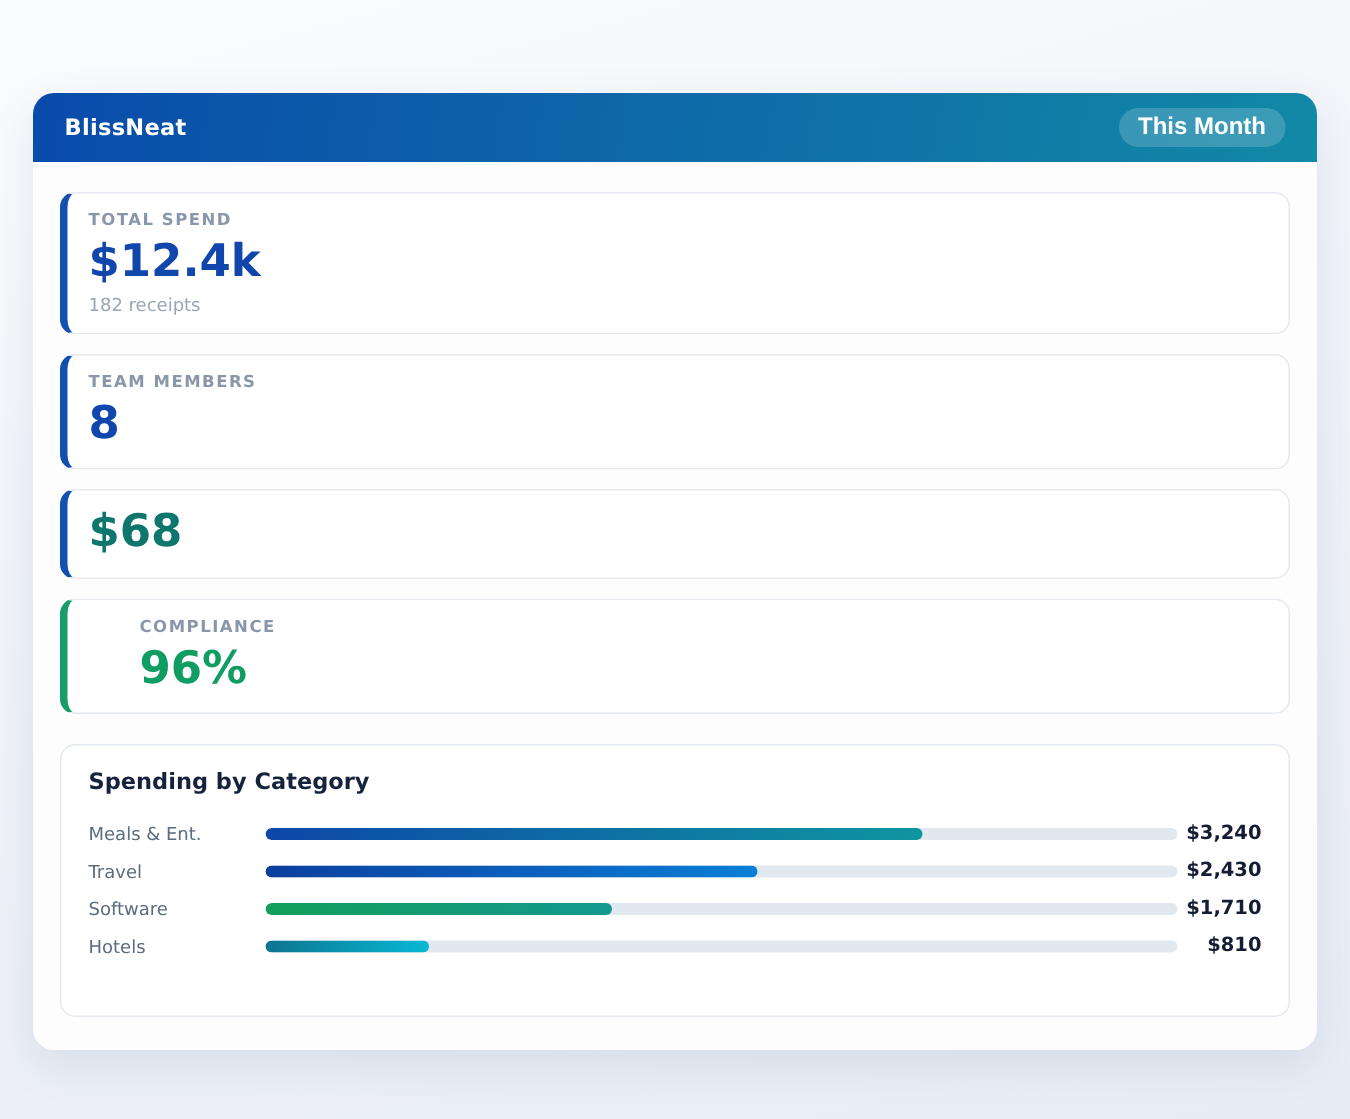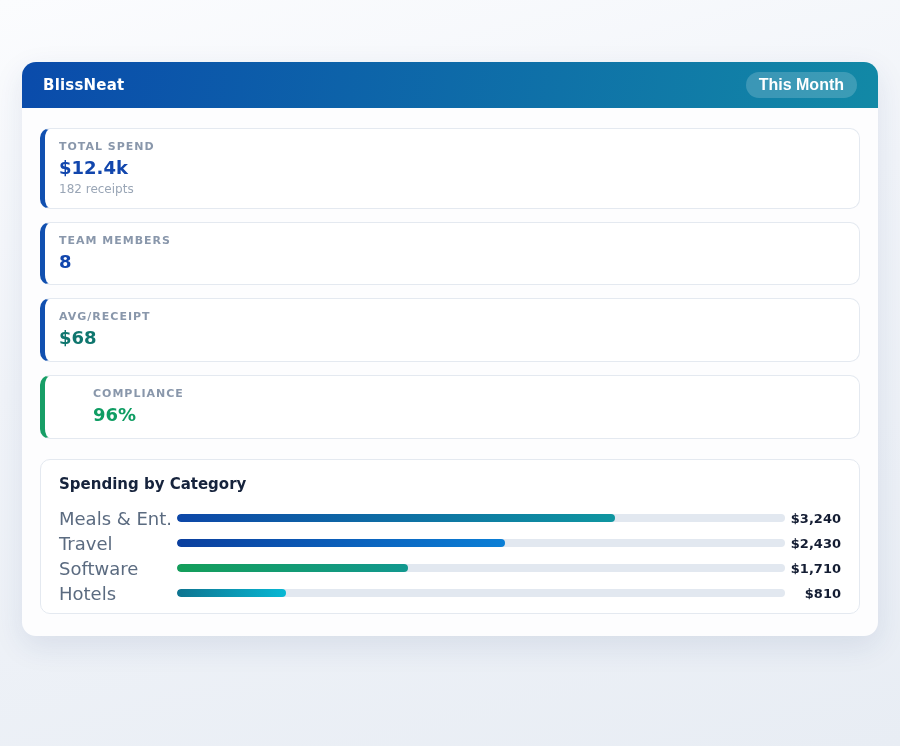--- a/index.html
+++ b/index.html
@@ -52,50 +52,50 @@
     margin-bottom: 13px;
   }
   .stat-label {
     font-size: 11px;
     font-weight: bold;
     color: #8997ab;
     letter-spacing: 1px;
     margin-bottom: 5px;
   }
   .stat-value {
-    font-size: 18px;
+    font-size: 30px;
     font-weight: bold;
     line-height: 1.15;
   }
   .stat-caption {
     font-size: 12px;
     color: #9aa6b6;
     margin-top: 3px;
   }
   .spend-card {
     background: #ffffff;
     border: 1px solid #e4e9f0;
     border-radius: 10px;
-    padding: 15px 18px 7px 18px;
+    padding: 15px 18px 34px 18px;
     margin-top: 20px;
   }
   .spend-title {
     font-size: 15px;
     font-weight: bold;
     color: #16233c;
     margin-bottom: 13px;
   }
   .category-row {
     display: grid;
     grid-template-columns: 118px 1fr 56px;
     align-items: center;
     height: 25px;
   }
   .category-label {
-    font-size: 18px;
+    font-size: 12px;
     color: #5b6b80;
   }
   .bar-track {
     height: 8px;
     background: #e2e8f0;
     border-radius: 4px;
     overflow: hidden;
   }
   .bar-fill {
     height: 8px;
@@ -126,21 +126,20 @@
           <div class="stat-value" style="color: rgb(17, 70, 173);">$12.4k</div>
           <div class="stat-caption">182 receipts</div>
         </div>
 
         <div class="stat-card" style="border-left-color: rgb(17, 80, 176);">
           <div class="stat-label">TEAM MEMBERS</div>
           <div class="stat-value" style="color: rgb(17, 70, 173);">8</div>
         </div>
 
         <div class="stat-card" style="border-left-color: rgb(17, 80, 176);">
-          <div class="stat-label">AVG/RECEIPT</div>
           <div class="stat-value" style="color: #0f766e;">$68</div>
 
         </div>
 
         <div class="stat-card" style="border-left-color: rgb(23, 158, 102); padding-left: 48px;">
           <div class="stat-label">COMPLIANCE</div>
           <div class="stat-value" style="color: rgb(15, 157, 99);">96%</div>
 
         </div>
       </div>

